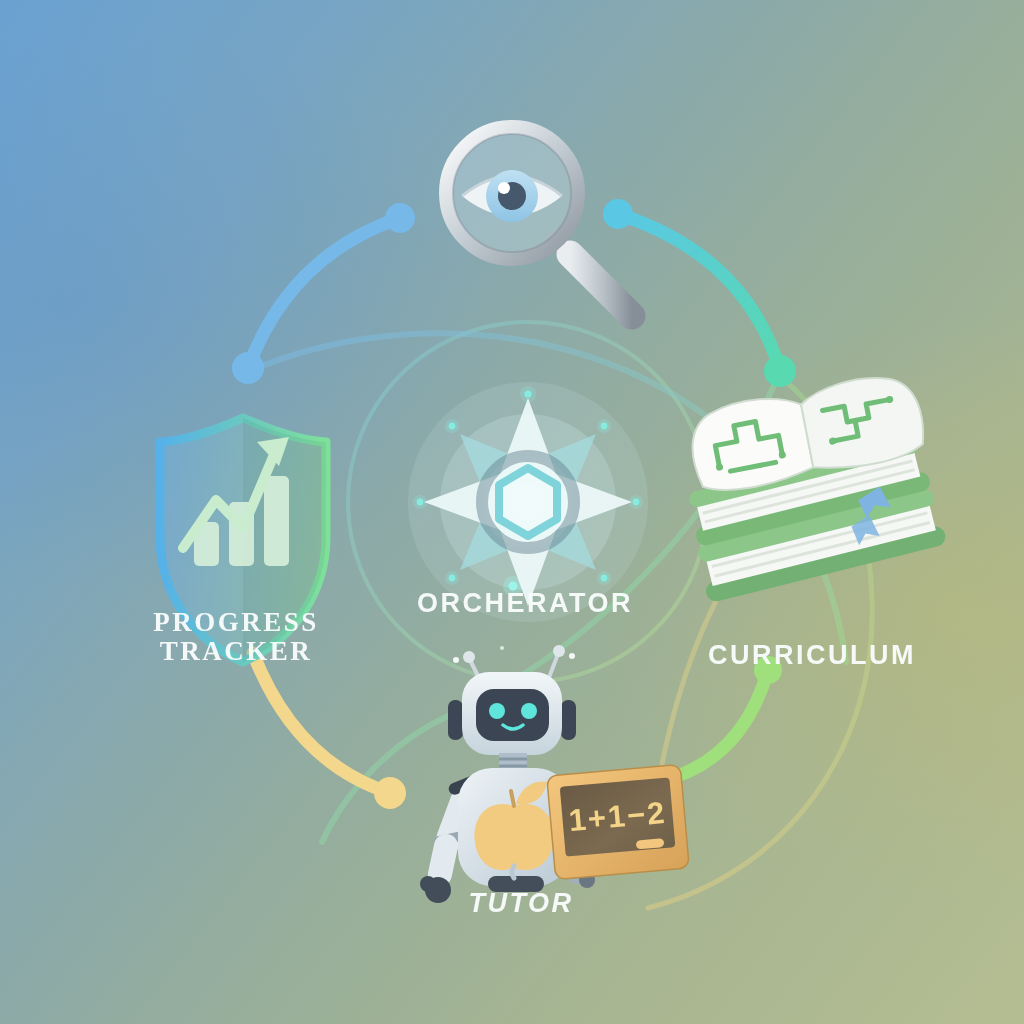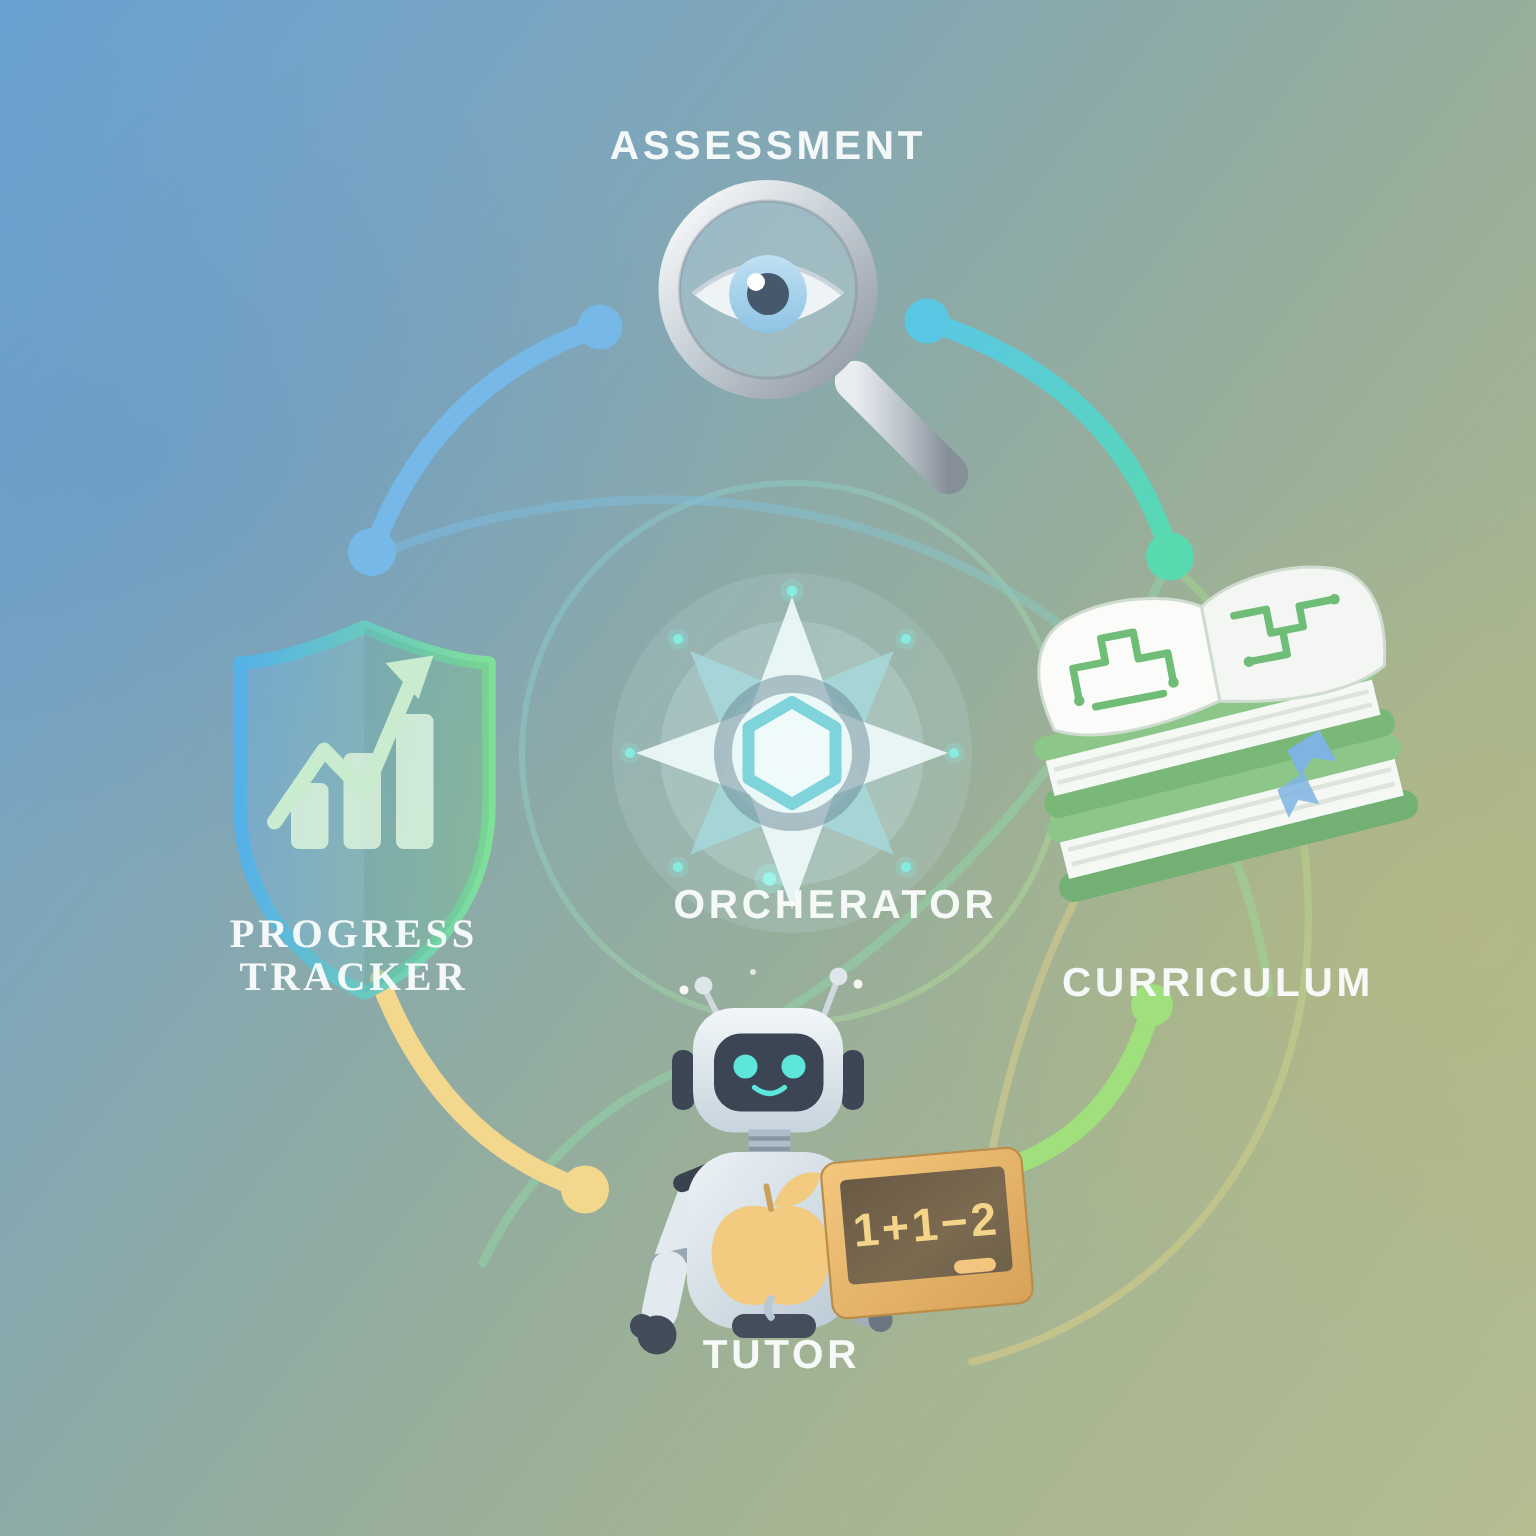--- a/index.html
+++ b/index.html
@@ -267,30 +267,27 @@
     </g>
     <g transform="rotate(-5 618 822)">
       <rect x="551" y="770" width="134" height="104" rx="10" fill="url(#gradFrame)" stroke="#b98e4a" stroke-width="1.5"></rect>
       <rect x="563" y="782" width="110" height="70" rx="4" fill="url(#gradBoard)"></rect>
       <text x="618" y="827" text-anchor="middle" class="board-text">1+1−2</text>
       <rect x="634" y="842" width="28" height="9" rx="4.5" fill="#f2c67e"></rect>
     </g>
   </g>
 </svg>
 
-<div class="node-label" style="left:512px;top:83px;">
-  <span>ASSESSMENT</span>
-</div>
-<div class="node-label" style="left:525px;top:589px;margin-left:32px;">
+<div class="node-label" style="left:525px;top:589px;">
   <span>ORCHERATOR</span>
 </div>
 <div class="node-label" style="left:236px;top:608px;font-family:Liberation Serif, serif;">
   <span>PROGRESS</span><br>
   <span>TRACKER</span>
 </div>
 <div class="node-label" style="left:812px;top:641px;text-align:center;">
   <span>CURRICULUM</span><br>
 </div>
-<div class="node-label" style="left:521px;top:889px;">
+<div class="node-label" style="left:521px;top:889px;font-style:italic;">
   <span>TUTOR</span>
 </div>
 
 </div>
 
 </body></html>

